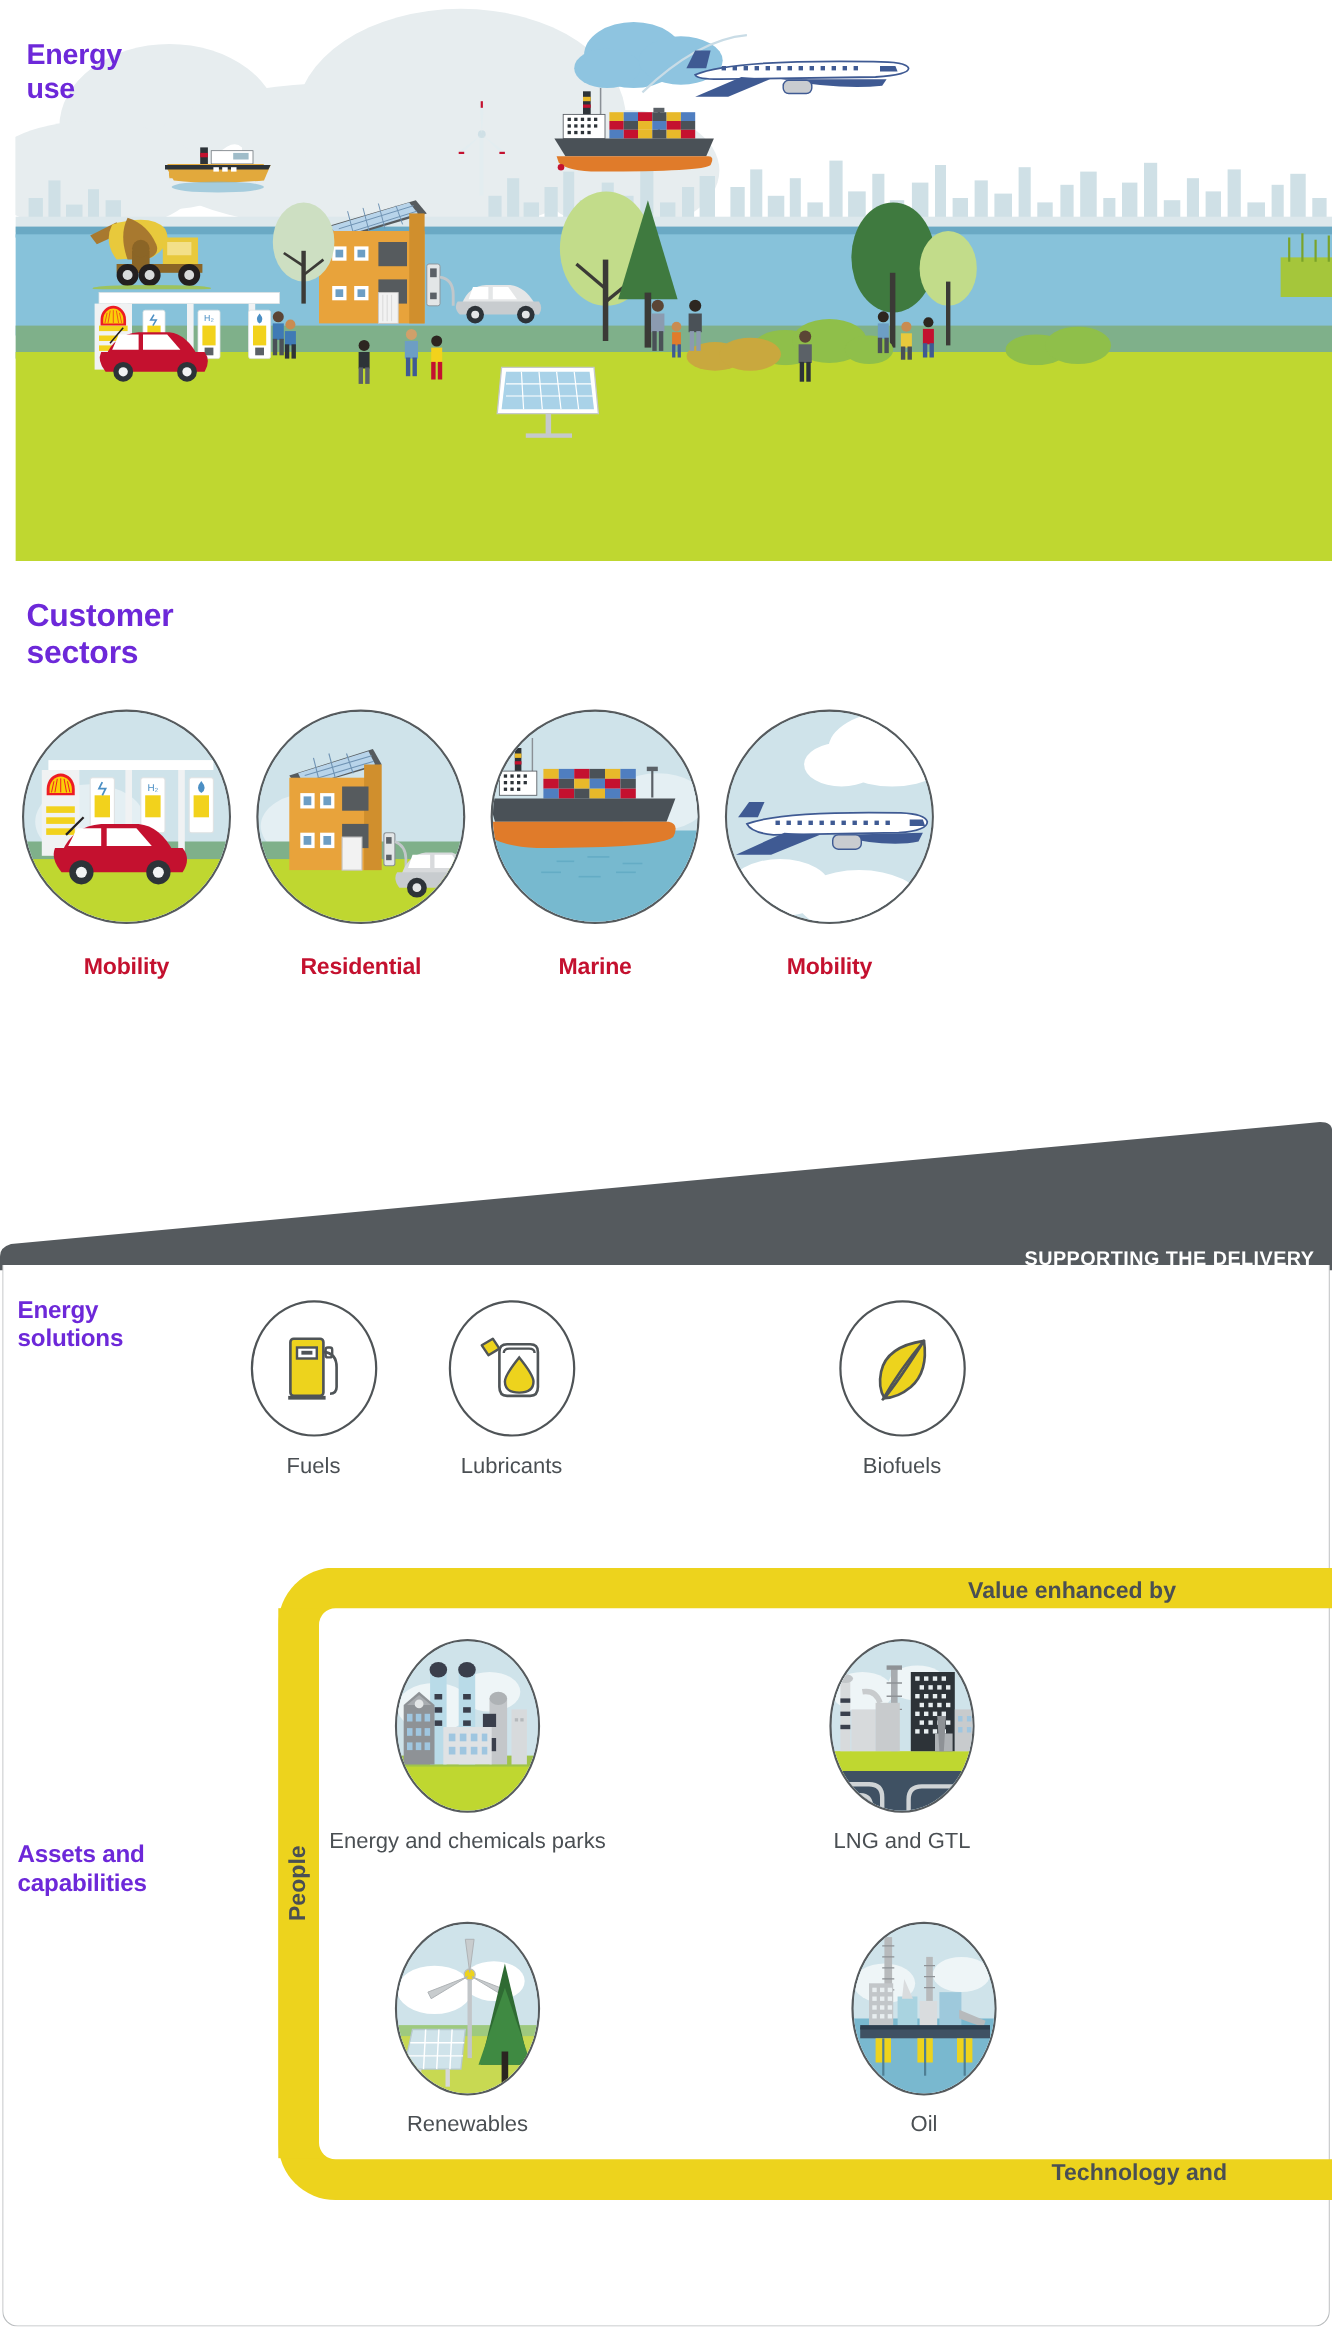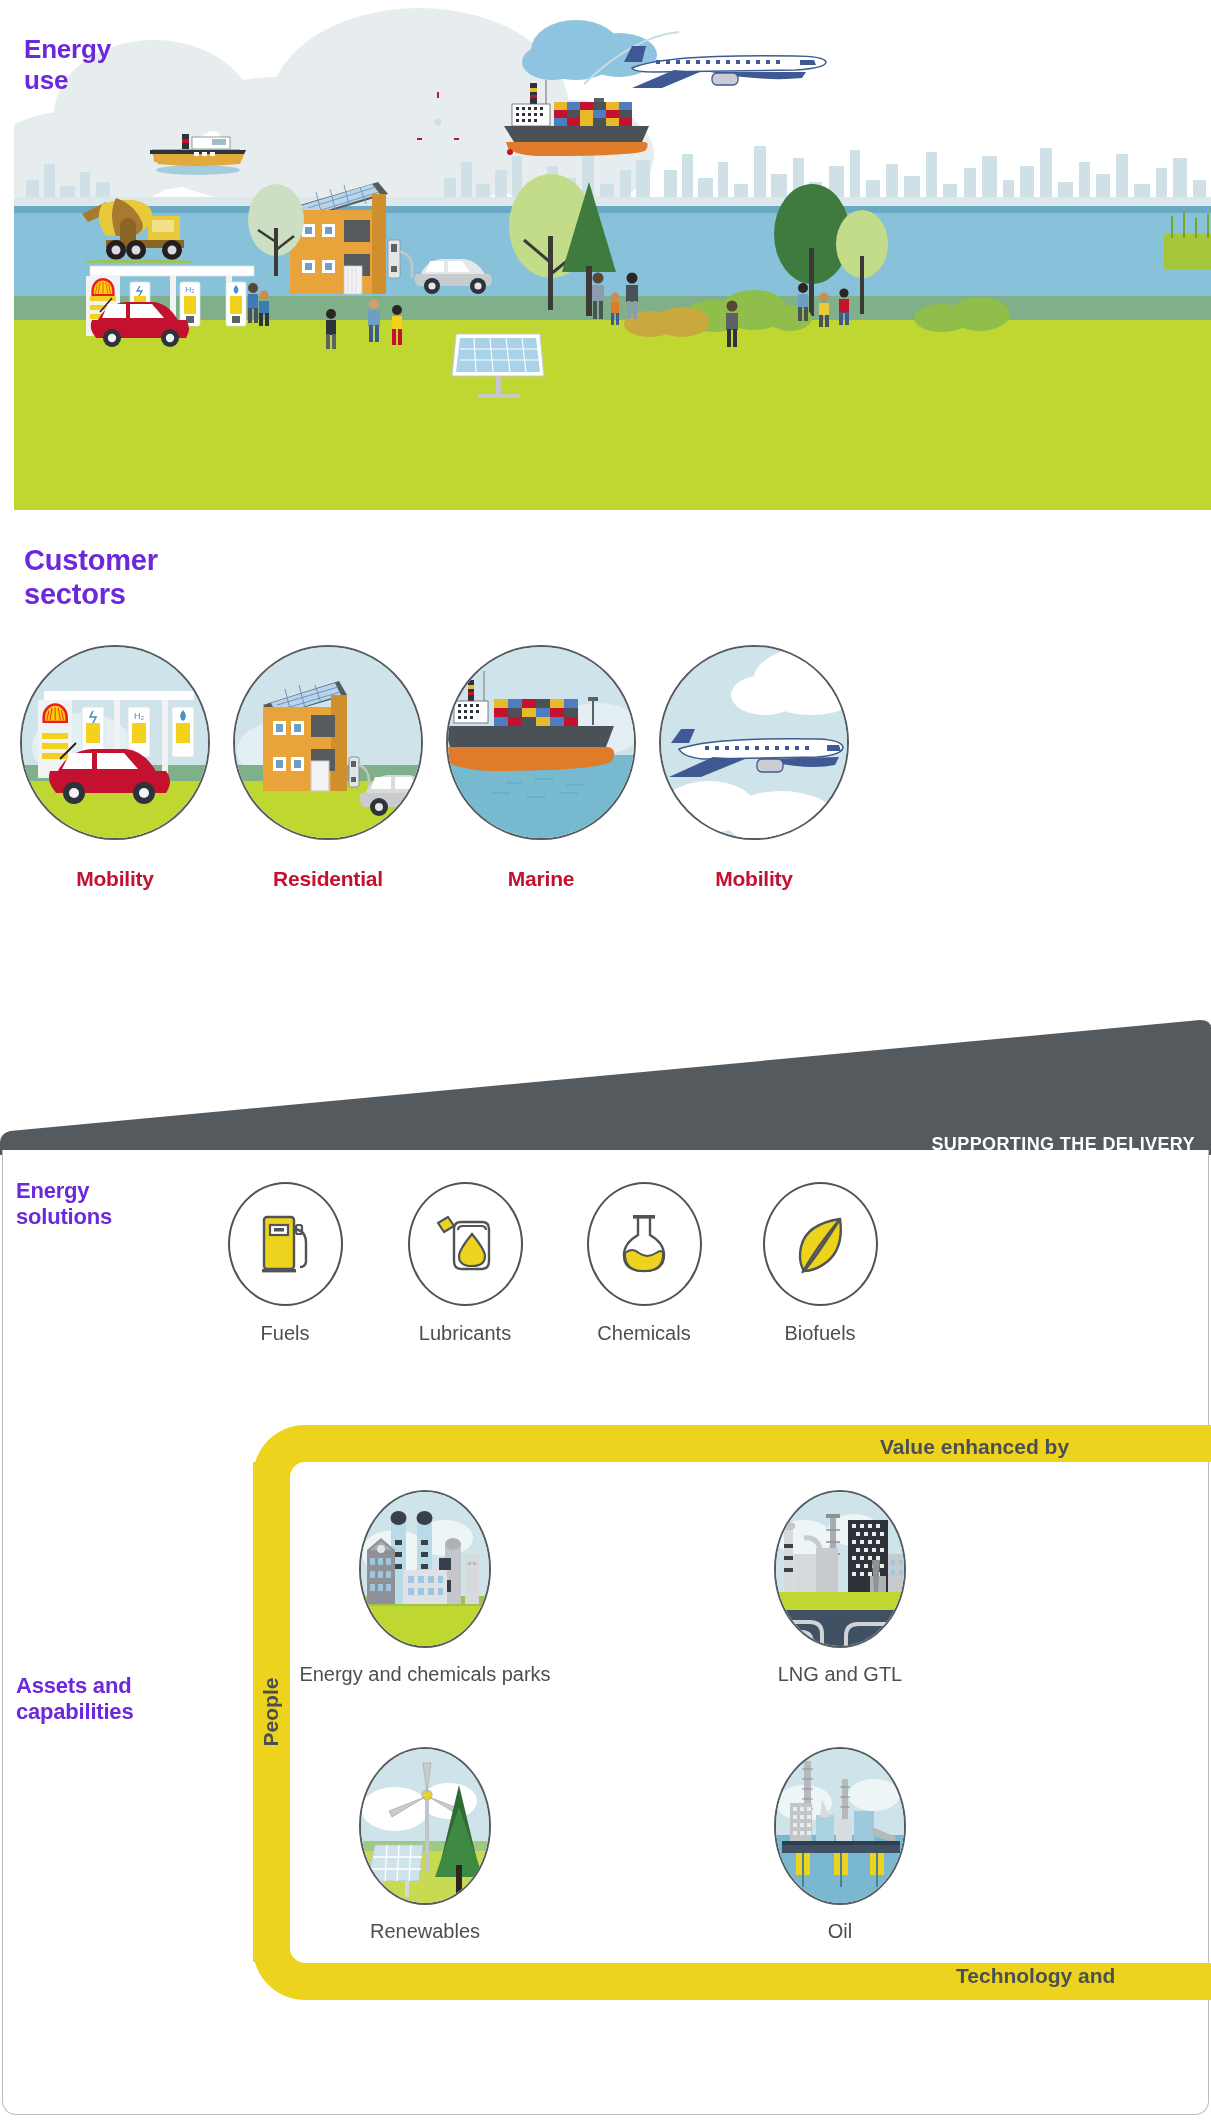--- a/index.html
+++ b/index.html
@@ -809,30 +809,20 @@
         <svg width="66" height="70" viewBox="0 0 66 70">
           <path d="M6 14 L16 8 L22 17 L12 23 Z" fill="#edd31d" stroke="#4f5457" stroke-width="2.2" stroke-linejoin="round"></path>
           <path d="M22 20 Q22 13 29 13 L50 13 Q57 13 57 20 L57 52 Q57 60 50 60 L29 60 Q22 60 22 52 Z" fill="none" stroke="#4f5457" stroke-width="2.4"></path>
           <path d="M26 21 Q26 17 31 17 L49 17 Q54 17 54 21" fill="none" stroke="#4f5457" stroke-width="2.2"></path>
           <path d="M40 25 Q53 41 53 47 Q53 57 40 57 Q27 57 27 47 Q27 41 40 25 Z" fill="#edd31d" stroke="#4f5457" stroke-width="2.2"></path>
         </svg>
       </div>
       <div class="sol-cap">Lubricants</div>
     </div>
 
-    <div class="sol-item" style="left:524px;">
-      <div class="sol-circ">
-        <svg width="60" height="70" viewBox="0 0 60 70">
-          <rect x="19" y="6" width="22" height="3.6" fill="#4f5457"></rect>
-          <path d="M24 9 L24 26 Q10 34 10 46 Q10 62 30 62 Q50 62 50 46 Q50 34 36 26 L36 9" fill="none" stroke="#4f5457" stroke-width="2.4"></path>
-          <path d="M11 44 Q18 38 25 44 Q33 50 42 44 Q48 40 49 44 Q50 62 30 62 Q10 62 11 44 Z" fill="#edd31d" stroke="#4f5457" stroke-width="2"></path>
-        </svg>
-      </div>
-      <div class="sol-cap">Chemicals</div>
-    </div>
 
     <div class="sol-item" style="left:700px;">
       <div class="sol-circ">
         <svg width="64" height="70" viewBox="0 0 64 70">
           <path d="M52 10 Q18 15 13 38 Q10 52 16 62 Q28 48 52 10 Z" fill="#edd31d" stroke="#4f5457" stroke-width="2.4" stroke-linejoin="round"></path>
           <path d="M52 10 Q56 38 40 52 Q28 62 16 62 Q28 48 52 10 Z" fill="#edd31d" stroke="#4f5457" stroke-width="2.4" stroke-linejoin="round"></path>
           <path d="M52 10 Q30 36 14 64" fill="none" stroke="#4f5457" stroke-width="2.2"></path>
         </svg>
       </div>
       <div class="sol-cap">Biofuels</div>
@@ -900,21 +890,21 @@
           <rect x="104" y="62" width="14" height="50" fill="#d7dadc"></rect>
           <g fill="#b5b9bc">
               <rect x="107" y="70" width="3" height="3"></rect>
               <rect x="112" y="70" width="3" height="3"></rect>
             </g>
         </svg>
       </div>
       <div class="asset-cap">Energy and chemicals parks</div>
     </div>
 
-    <div class="asset-item" style="left:360px; top:0;">
+    <div class="asset-item" style="left:340px; top:0;">
       <div class="asset-circ">
         <svg viewBox="0 0 132 158" width="132" height="158">
           <rect width="132" height="158" fill="#cfe3ea"></rect>
           <ellipse cx="28" cy="46" rx="28" ry="18" fill="#eef5f7"></ellipse>
           <ellipse cx="78" cy="38" rx="26" ry="16" fill="#eef5f7"></ellipse>
           <rect x="0" y="100" width="132" height="22" fill="#bfd730"></rect>
           <rect x="0" y="118" width="132" height="40" fill="#3f5163"></rect>
           <rect x="8" y="34" width="9" height="66" fill="#d7dadc"></rect>
           <ellipse cx="12.5" cy="34" rx="7" ry="4" fill="#c2c6c9"></ellipse>
           <g fill="#3a3f4c">

